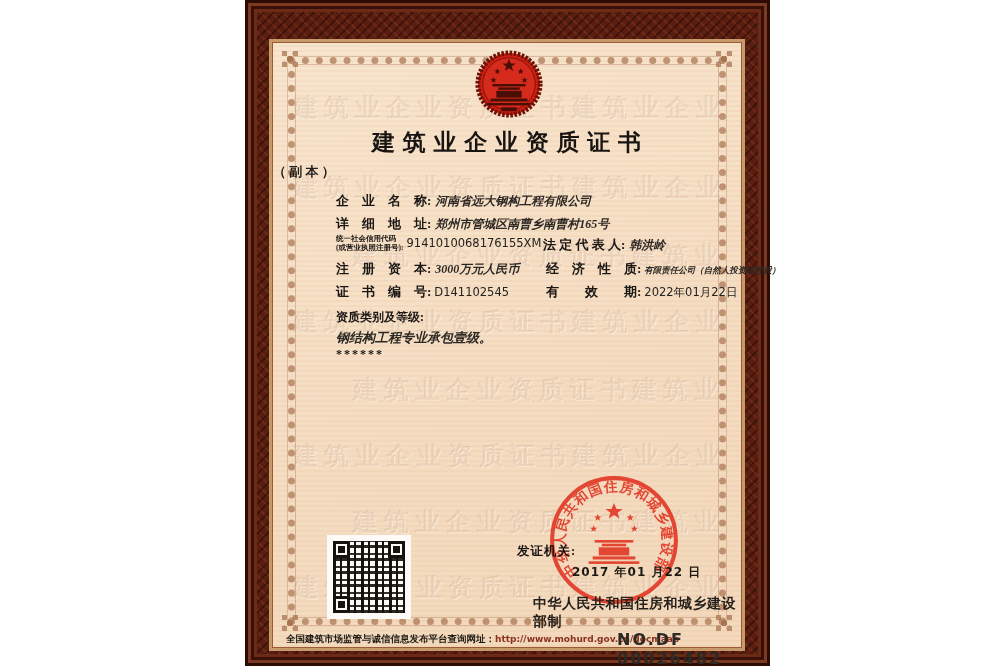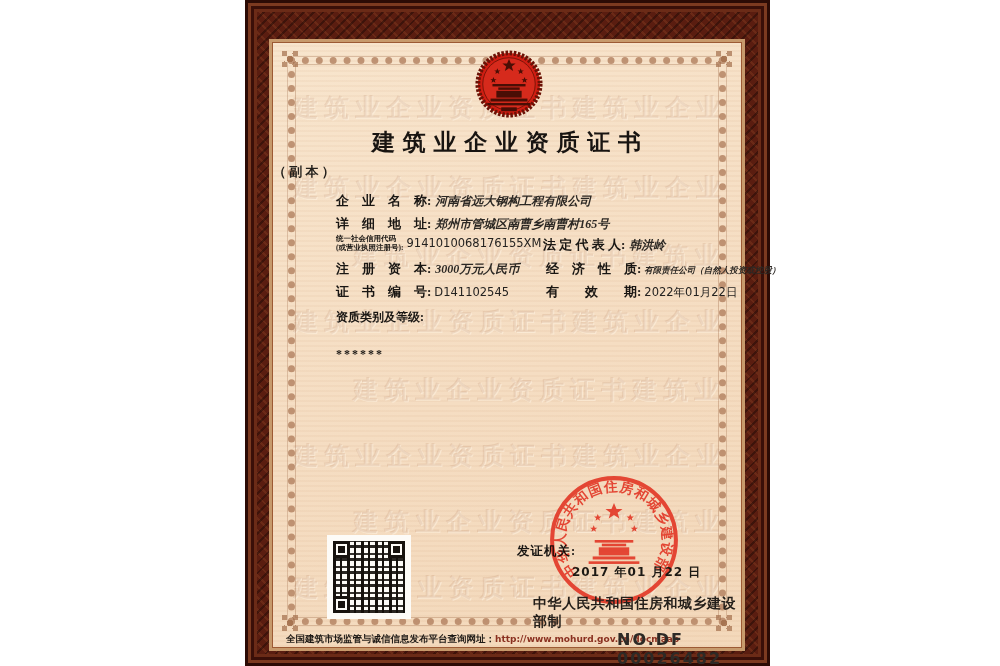--- a/index.html
+++ b/index.html
@@ -195,20 +195,23 @@
         <div class="row" style="left:63px; top:239px">
           <span class="lab">证　书　编　号:</span><span class="val-print">D141102545</span>
         </div>
 
         <div class="row" style="left:273px; top:239px">
           <span class="lab">有　　效　　期:</span><span class="val-print">2022年01月22日</span>
         </div>
 
         <div class="row" style="left:63px; top:264px">
           <span class="lab-sm">资质类别及等级:</span>
+        </div>
+        <div class="row" style="left:63px; top:285px">
+          <span class="val" style="margin-left:0; font-size:13px">钢结构工程专业承包壹级。</span>
         </div>
         <div class="row" style="left:63px; top:301px">
           <span class="mask">******</span>
         </div>
 
         <div class="qr">
           <div class="qr-noise"></div>
           <div class="qr-finder qf-tl"></div>
           <div class="qr-finder qf-tr"></div>
           <div class="qr-finder qf-bl"></div>

